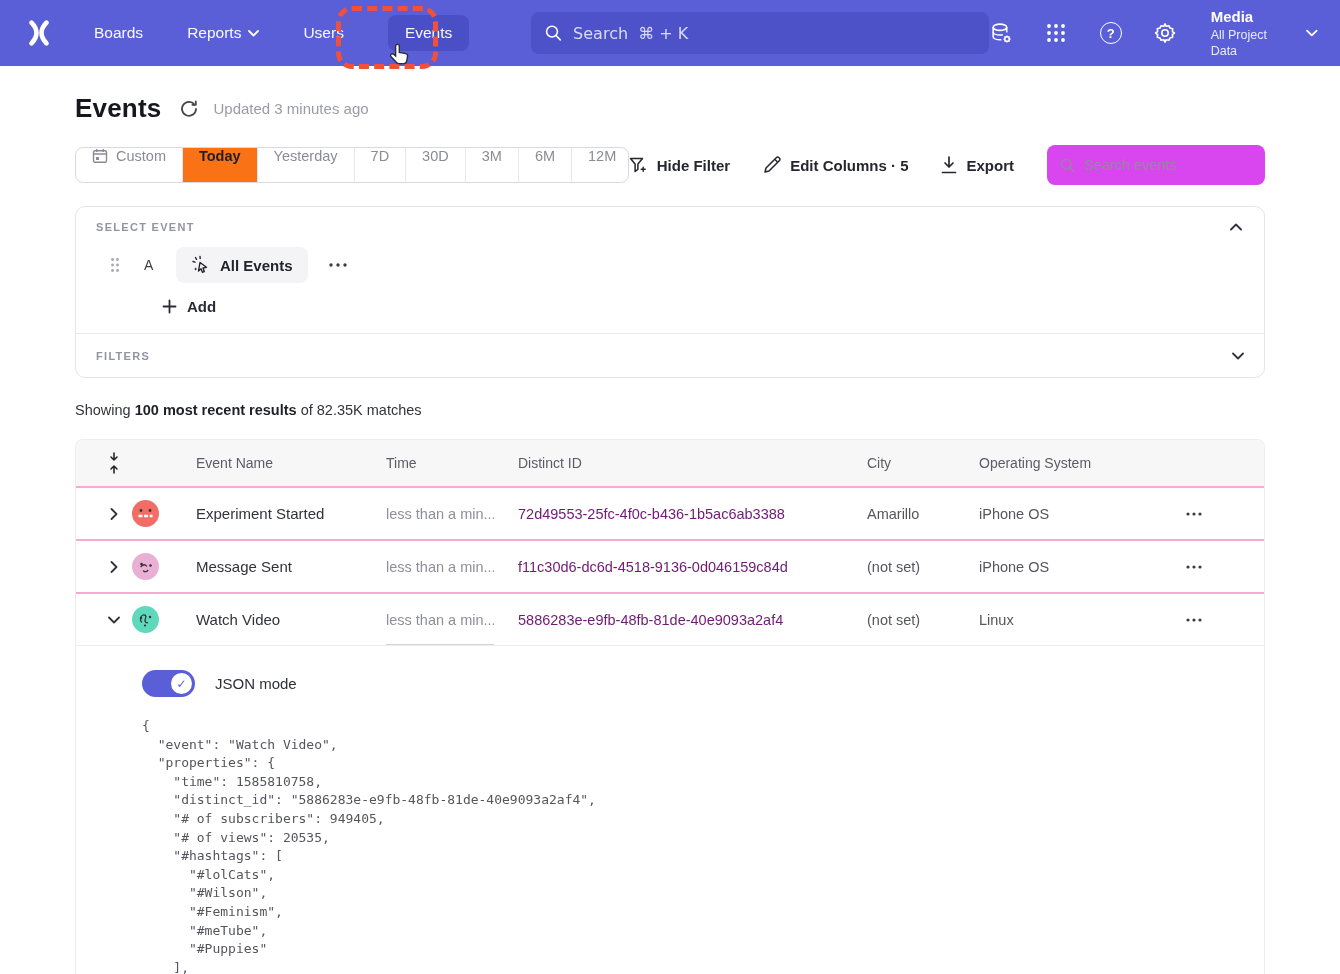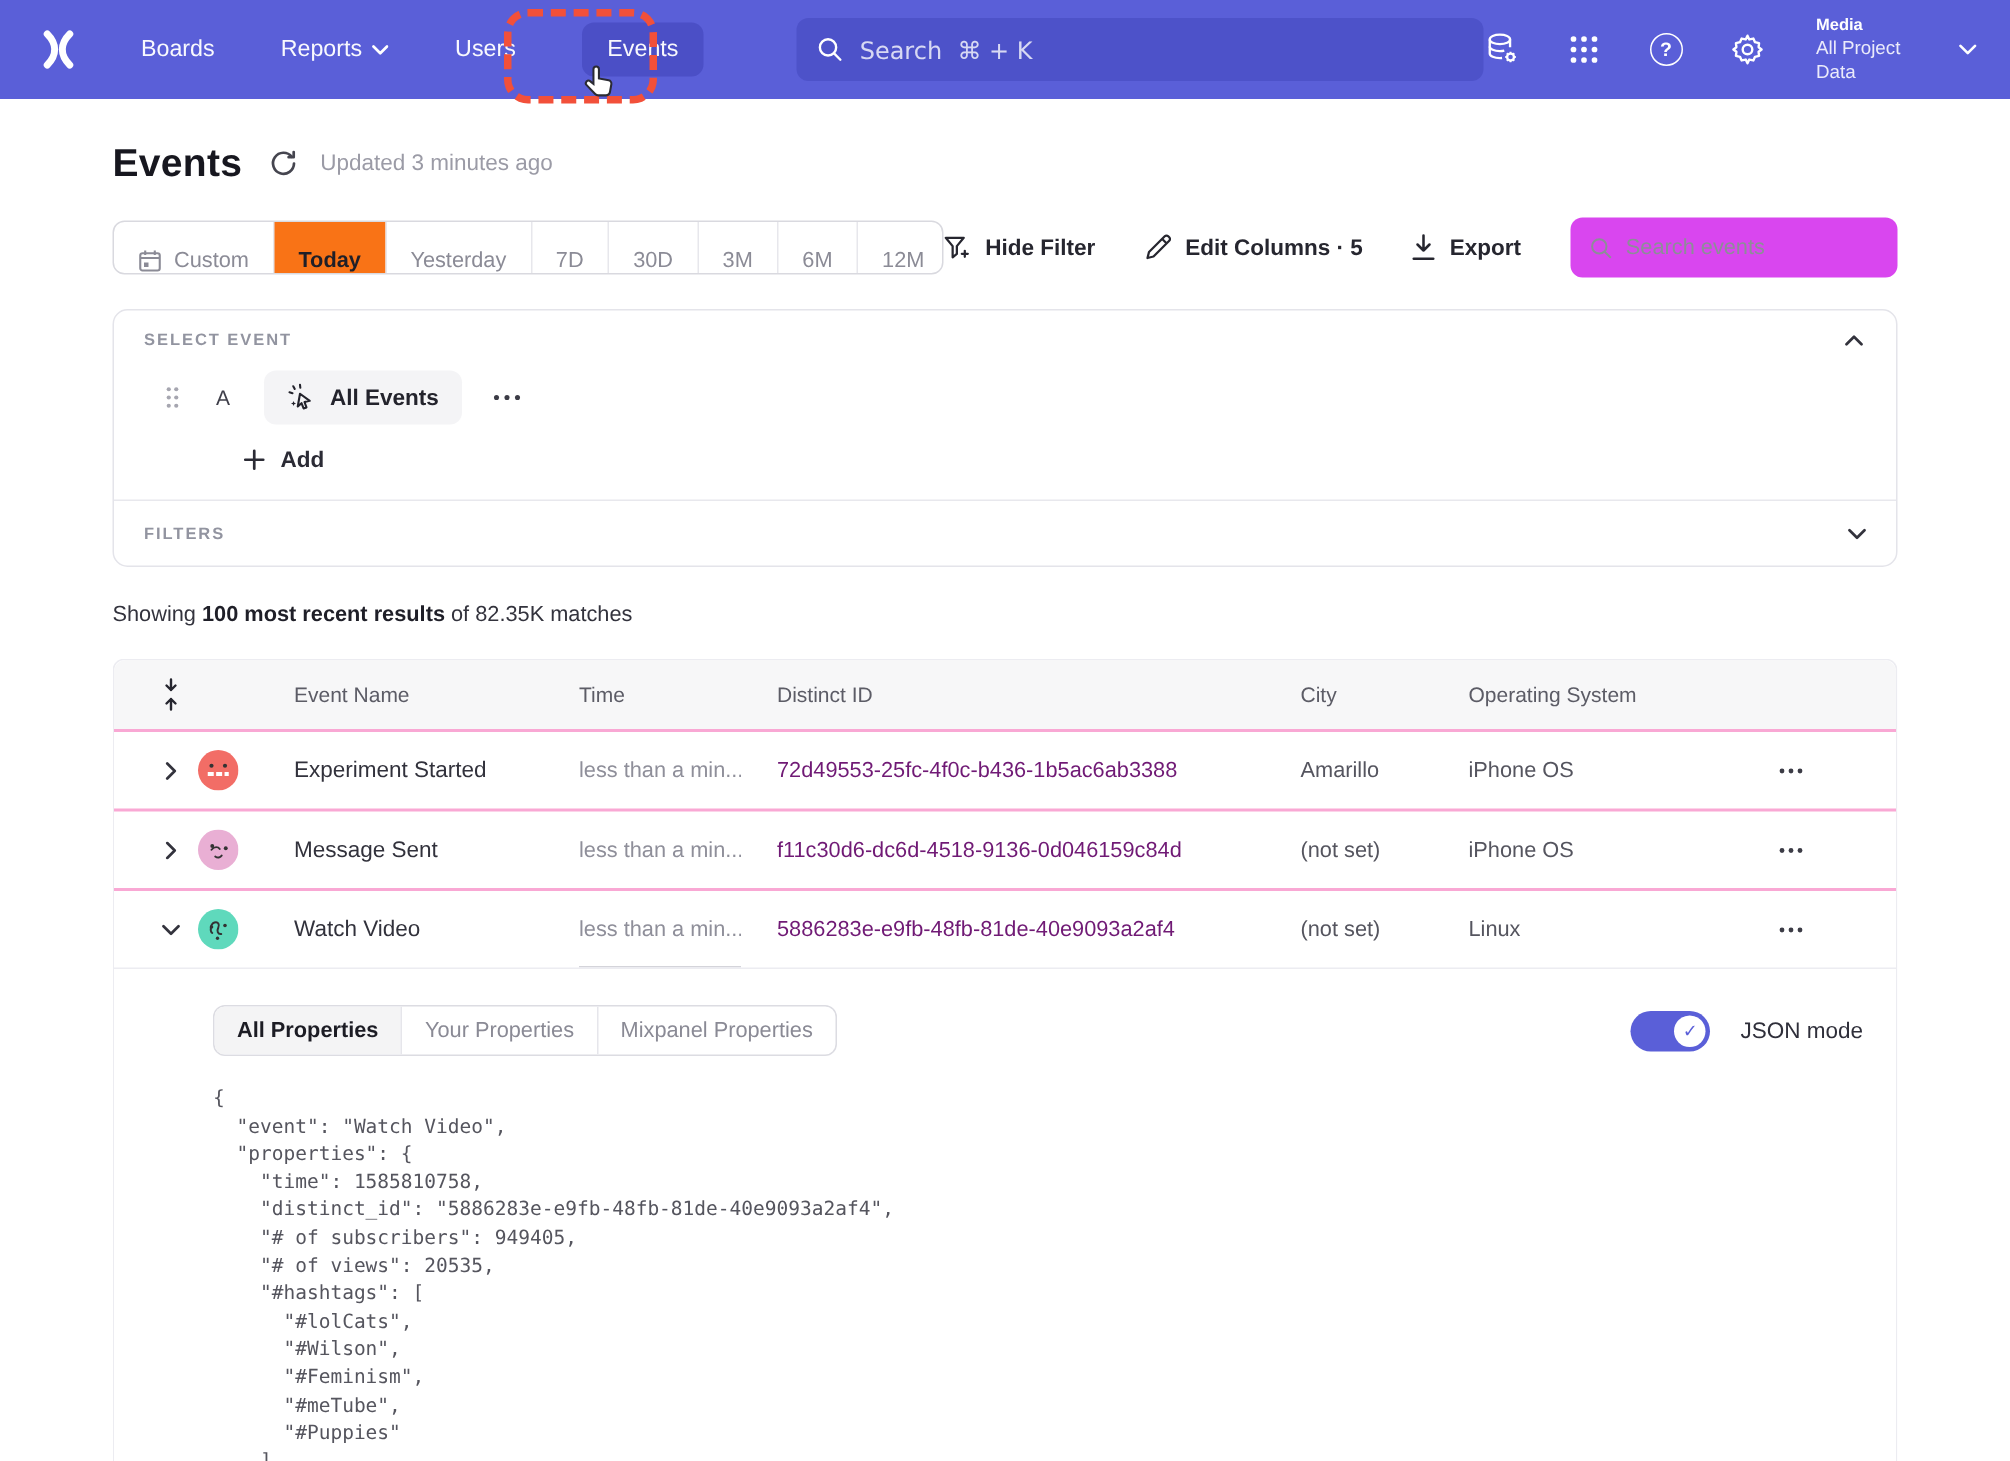--- a/index.html
+++ b/index.html
@@ -24,38 +24,38 @@
   }
   .nav-search input {
     background:transparent; border:none; outline:none; color:#fff; width:100%;
     font-size:16px; font-family:"DejaVu Sans","Liberation Sans",sans-serif;
   }
   .nav-search input::placeholder { color:rgba(255,255,255,.78); }
   .nav-right { margin-left:auto; display:flex; align-items:center; gap:29px; }
   .nav-icon { width:26px; height:26px; display:flex; align-items:center; justify-content:center; cursor:pointer; }
   .help-circle { width:22px; height:22px; border:1.7px solid #fff; border-radius:50%; font-size:13px; font-weight:700; display:flex; align-items:center; justify-content:center; color:#fff; }
   .project { display:flex; align-items:center; gap:12px; cursor:pointer; margin-left:4px; }
-  .project-name { font-size:11px; font-weight:700; line-height:1.3; }
+  .project-name { font-size:15px; font-weight:700; line-height:1.3; }
   .project-scope { font-size:12.5px; font-weight:400; color:rgba(255,255,255,.88); line-height:1.3; }
   
   .annotation-box {
     position:absolute; left:336px; top:6px; width:102px; height:63px;
     border:5px dashed #f2503a; border-radius:16px; pointer-events:none; z-index:50;
   }
   .cursor-hand { position:absolute; left:388px; top:43px; z-index:51; pointer-events:none; }
   
   .page-head { display:flex; align-items:center; gap:15px; margin:27px 75px 0 75px; }
   .page-title { font-size:26px; font-weight:700; color:#17171f; letter-spacing:.2px; }
   .refresh-btn { cursor:pointer; display:flex; margin-left:4px; }
   .updated { font-size:15px; color:#9b9ba6; }
   
   .controls { display:flex; align-items:center; justify-content:space-between; margin:21px 75px 0 75px; }
   .seg { display:flex; border:1px solid #d9d9df; border-radius:8px; overflow:hidden; height:36px; background:#fff; }
   .seg-item {
-    display:flex; align-items:flex-end; gap:8px; padding:0 16px; font-size:14.5px; color:#8b8b96;
+    display:flex; align-items:flex-start; gap:8px; padding:0 16px; font-size:14.5px; color:#8b8b96;
     font-weight:500; cursor:pointer; border-left:1px solid #e7e7ec; white-space:nowrap;
   }
   .seg-item:first-child { border-left:none; }
   .seg-item.sel { background:#f97316; color:#1f1f28; font-weight:700; }
   .tools { display:flex; align-items:center; gap:33px; }
   .tool-btn { display:flex; align-items:center; gap:9px; font-size:15px; font-weight:600; color:#26262f; cursor:pointer; white-space:nowrap; }
   .tool-search { width:218px; height:40px; background:#d946ef; border-radius:8px; display:flex; align-items:center; gap:9px; padding:0 13px; }
   .tool-search input { border:none; outline:none; background:transparent; font-size:14.5px; width:100%; color:#2f2f3a; font-family:"Liberation Sans",sans-serif; }
   .tool-search input::placeholder { color:#8d8d98; }
   
@@ -424,31 +424,20 @@
         <svg width="16" height="4" viewBox="0 0 16 4" fill="#3c3c46">
             <circle cx="2" cy="2" r="1.6"></circle>
             <circle cx="8" cy="2" r="1.6"></circle>
             <circle cx="14" cy="2" r="1.6"></circle>
           </svg>
       </div>
     </div>
 
     <div class="detail">
       <div class="detail-head">
-        <div class="tabs">
-          <div class="tab sel">
-              <span>All Properties</span>
-            </div>
-          <div class="tab">
-              <span>Your Properties</span>
-            </div>
-          <div class="tab">
-              <span>Mixpanel Properties</span>
-            </div>
-        </div>
         <div class="json-toggle">
           <div class="toggle">
             <div class="knob">✓</div>
           </div>
           <div class="toggle-label">JSON mode</div>
         </div>
       </div>
       <pre class="json-code">{
   "event": "Watch Video",
   "properties": {

